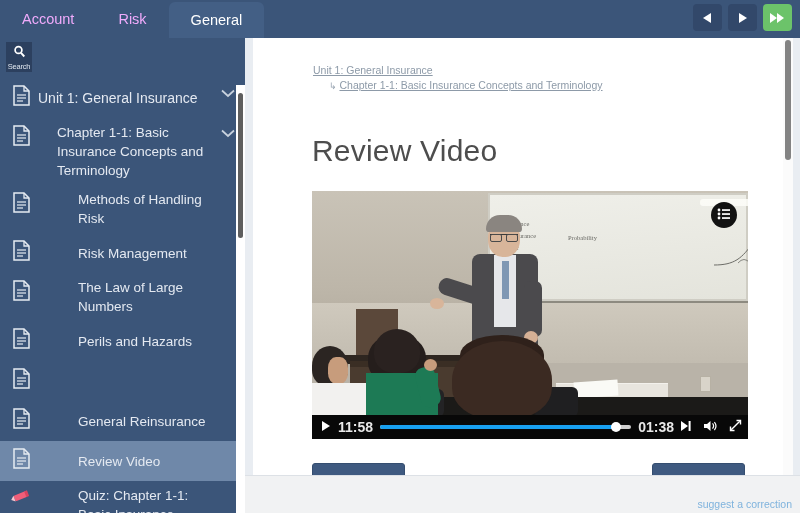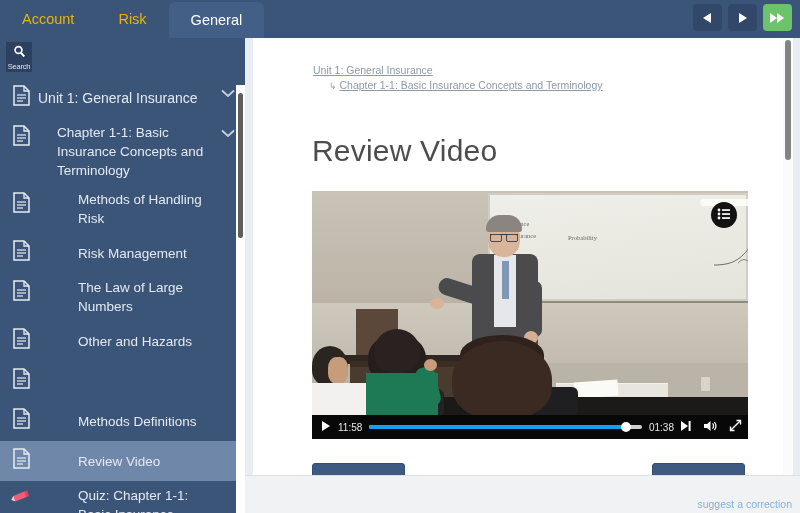--- a/index.html
+++ b/index.html
@@ -14,21 +14,21 @@
   
   .topbar {
     position: absolute; left: 0; top: 0; width: 800px; height: 38px;
     background: #3b5579;
     display: flex; align-items: flex-end;
   }
   .tabstrip { display: flex; align-items: flex-end; height: 38px; }
   .tab {
     height: 38px; line-height: 38px;
     padding: 0 22px;
-    color: #eab308; font-size: 14.5px;
+    color: #f0abfc; font-size: 14.5px;
     white-space: nowrap;
     cursor: pointer;
     background: transparent;
   }
   .tab.tab-outline {
     background: #43periodic;
   }
   .tab-outline {
     background: #435f85;
     border-radius: 6px 6px 0 0;
@@ -213,21 +213,21 @@
     display: flex; align-items: center; justify-content: center;
     cursor: pointer;
   }
 
   .controls {
     position: absolute; left: 0; bottom: 0;
     width: 436px; height: 24px; background: #080808;
     display: flex; align-items: center;
   }
   .ctl-btn { display:flex; align-items:center; justify-content:center; cursor:pointer; }
-  .time { color: #e8e8e8; font-size: 10px; font-weight: normal; font-family:"Liberation Sans", sans-serif; }
+  .time { color: #e8e8e8; font-size: 14px; font-weight: bold; font-family:"Liberation Sans", sans-serif; }
   .progress-outer {
     flex: 1; height: 4px; background: #cfcfcf; margin: 0 7px; position: relative; border-radius: 2px;
   }
   .progress-fill { position:absolute; left:0; top:0; height:4px; background:#18a0f0; border-radius:2px; }
   .progress-knob { position:absolute; top:-3px; width:10px; height:10px; background:#ffffff; border-radius:50%; }
 
   
   .btn-page {
     position: absolute;
     background: #3f5a80;
@@ -366,46 +366,46 @@
         <div class="olitem lvl3">
           <div class="ol-icon">
             <svg width="17" height="21" viewBox="0 0 17 21">
               <path d="M1 1 H11 L16 6 V20 H1 Z" fill="none" stroke="#e6ebf2" stroke-width="1.5"></path>
               <path d="M11 1 V6 H16" fill="none" stroke="#e6ebf2" stroke-width="1.3"></path>
               <line x1="4" y1="10" x2="13" y2="10" stroke="#e6ebf2" stroke-width="1.2"></line>
               <line x1="4" y1="13" x2="13" y2="13" stroke="#e6ebf2" stroke-width="1.2"></line>
               <line x1="4" y1="16" x2="10" y2="16" stroke="#e6ebf2" stroke-width="1.2"></line>
             </svg>
           </div>
-          <div class="ol-label">Other and Hazards</div>
-          <div class="chevron"></div>
-        </div>
-        <div class="olitem lvl3">
-          <div class="ol-icon">
-            <svg width="17" height="21" viewBox="0 0 17 21">
-              <path d="M1 1 H11 L16 6 V20 H1 Z" fill="none" stroke="#e6ebf2" stroke-width="1.5"></path>
-              <path d="M11 1 V6 H16" fill="none" stroke="#e6ebf2" stroke-width="1.3"></path>
-              <line x1="4" y1="10" x2="13" y2="10" stroke="#e6ebf2" stroke-width="1.2"></line>
-              <line x1="4" y1="13" x2="13" y2="13" stroke="#e6ebf2" stroke-width="1.2"></line>
-              <line x1="4" y1="16" x2="10" y2="16" stroke="#e6ebf2" stroke-width="1.2"></line>
-            </svg>
-          </div>
-          <div class="chevron"></div>
-        </div>
-        <div class="olitem lvl3">
-          <div class="ol-icon">
-            <svg width="17" height="21" viewBox="0 0 17 21">
-              <path d="M1 1 H11 L16 6 V20 H1 Z" fill="none" stroke="#e6ebf2" stroke-width="1.5"></path>
-              <path d="M11 1 V6 H16" fill="none" stroke="#e6ebf2" stroke-width="1.3"></path>
-              <line x1="4" y1="10" x2="13" y2="10" stroke="#e6ebf2" stroke-width="1.2"></line>
-              <line x1="4" y1="13" x2="13" y2="13" stroke="#e6ebf2" stroke-width="1.2"></line>
-              <line x1="4" y1="16" x2="10" y2="16" stroke="#e6ebf2" stroke-width="1.2"></line>
-            </svg>
-          </div>
-          <div class="ol-label">Methods Definitions</div>
+          <div class="ol-label">Perils and Hazards</div>
+          <div class="chevron"></div>
+        </div>
+        <div class="olitem lvl3">
+          <div class="ol-icon">
+            <svg width="17" height="21" viewBox="0 0 17 21">
+              <path d="M1 1 H11 L16 6 V20 H1 Z" fill="none" stroke="#e6ebf2" stroke-width="1.5"></path>
+              <path d="M11 1 V6 H16" fill="none" stroke="#e6ebf2" stroke-width="1.3"></path>
+              <line x1="4" y1="10" x2="13" y2="10" stroke="#e6ebf2" stroke-width="1.2"></line>
+              <line x1="4" y1="13" x2="13" y2="13" stroke="#e6ebf2" stroke-width="1.2"></line>
+              <line x1="4" y1="16" x2="10" y2="16" stroke="#e6ebf2" stroke-width="1.2"></line>
+            </svg>
+          </div>
+          <div class="chevron"></div>
+        </div>
+        <div class="olitem lvl3">
+          <div class="ol-icon">
+            <svg width="17" height="21" viewBox="0 0 17 21">
+              <path d="M1 1 H11 L16 6 V20 H1 Z" fill="none" stroke="#e6ebf2" stroke-width="1.5"></path>
+              <path d="M11 1 V6 H16" fill="none" stroke="#e6ebf2" stroke-width="1.3"></path>
+              <line x1="4" y1="10" x2="13" y2="10" stroke="#e6ebf2" stroke-width="1.2"></line>
+              <line x1="4" y1="13" x2="13" y2="13" stroke="#e6ebf2" stroke-width="1.2"></line>
+              <line x1="4" y1="16" x2="10" y2="16" stroke="#e6ebf2" stroke-width="1.2"></line>
+            </svg>
+          </div>
+          <div class="ol-label">General Reinsurance</div>
           <div class="chevron"></div>
         </div>
         <div class="olitem lvl3 selected">
           <div class="ol-icon">
             <svg width="17" height="21" viewBox="0 0 17 21">
               <path d="M1 1 H11 L16 6 V20 H1 Z" fill="none" stroke="#e6ebf2" stroke-width="1.5"></path>
               <path d="M11 1 V6 H16" fill="none" stroke="#e6ebf2" stroke-width="1.3"></path>
               <line x1="4" y1="10" x2="13" y2="10" stroke="#e6ebf2" stroke-width="1.2"></line>
               <line x1="4" y1="13" x2="13" y2="13" stroke="#e6ebf2" stroke-width="1.2"></line>
               <line x1="4" y1="16" x2="10" y2="16" stroke="#e6ebf2" stroke-width="1.2"></line>

